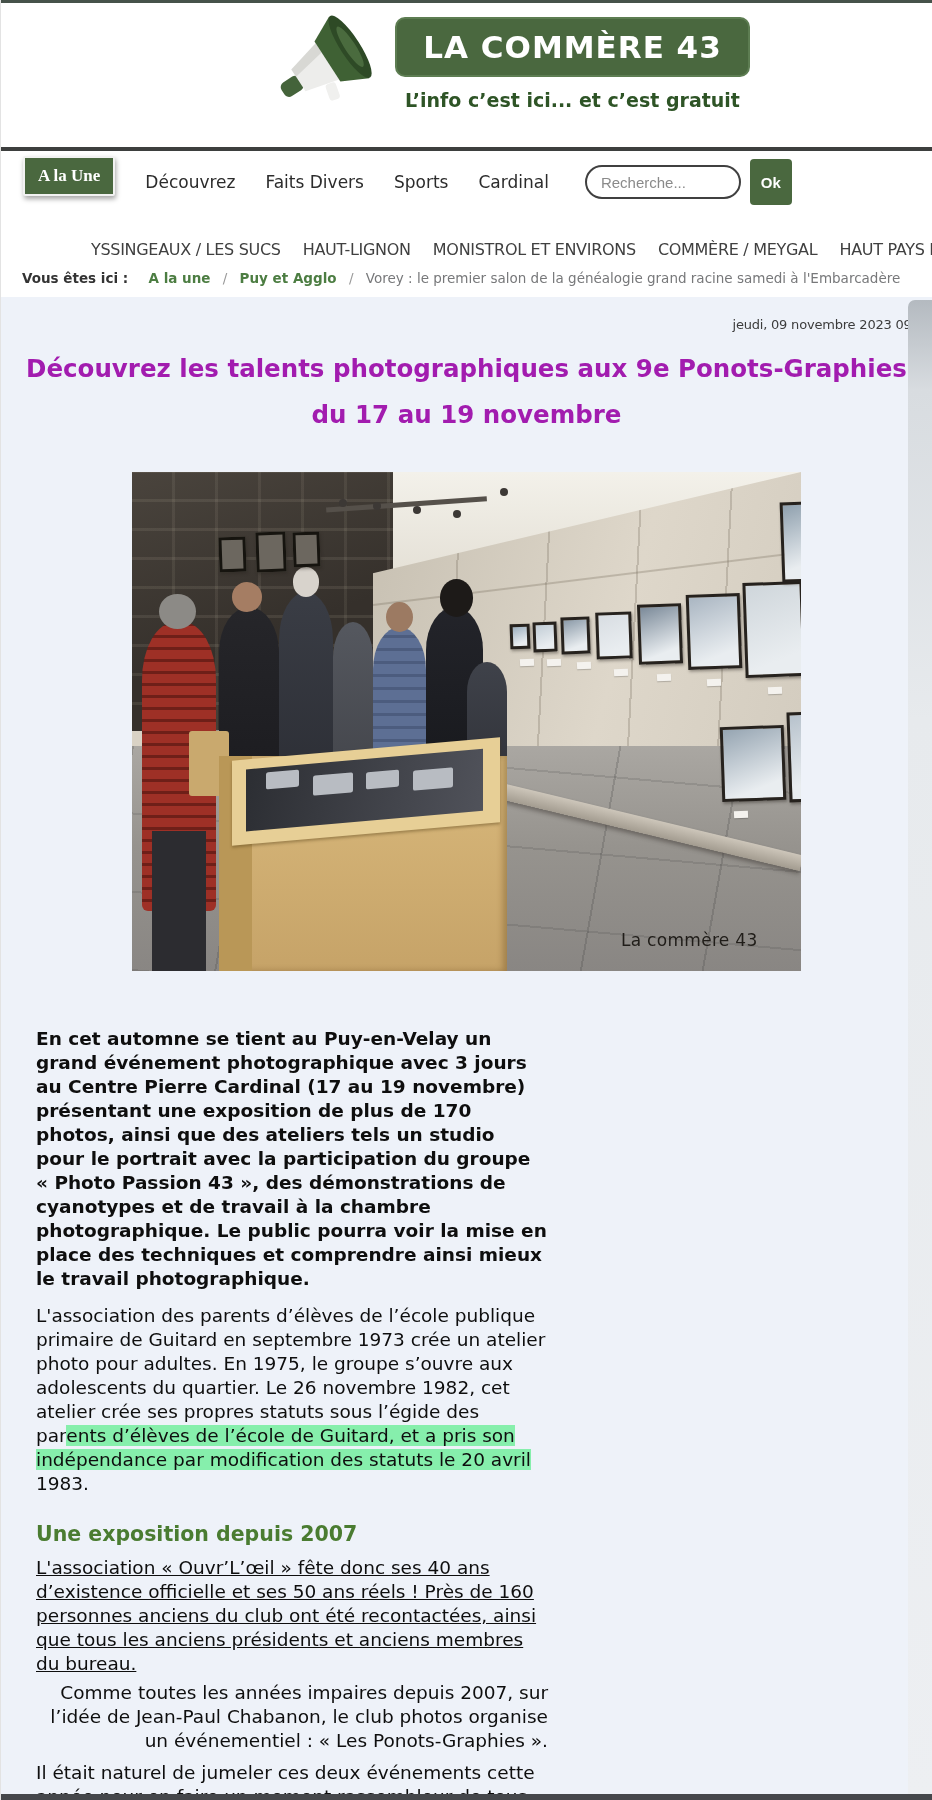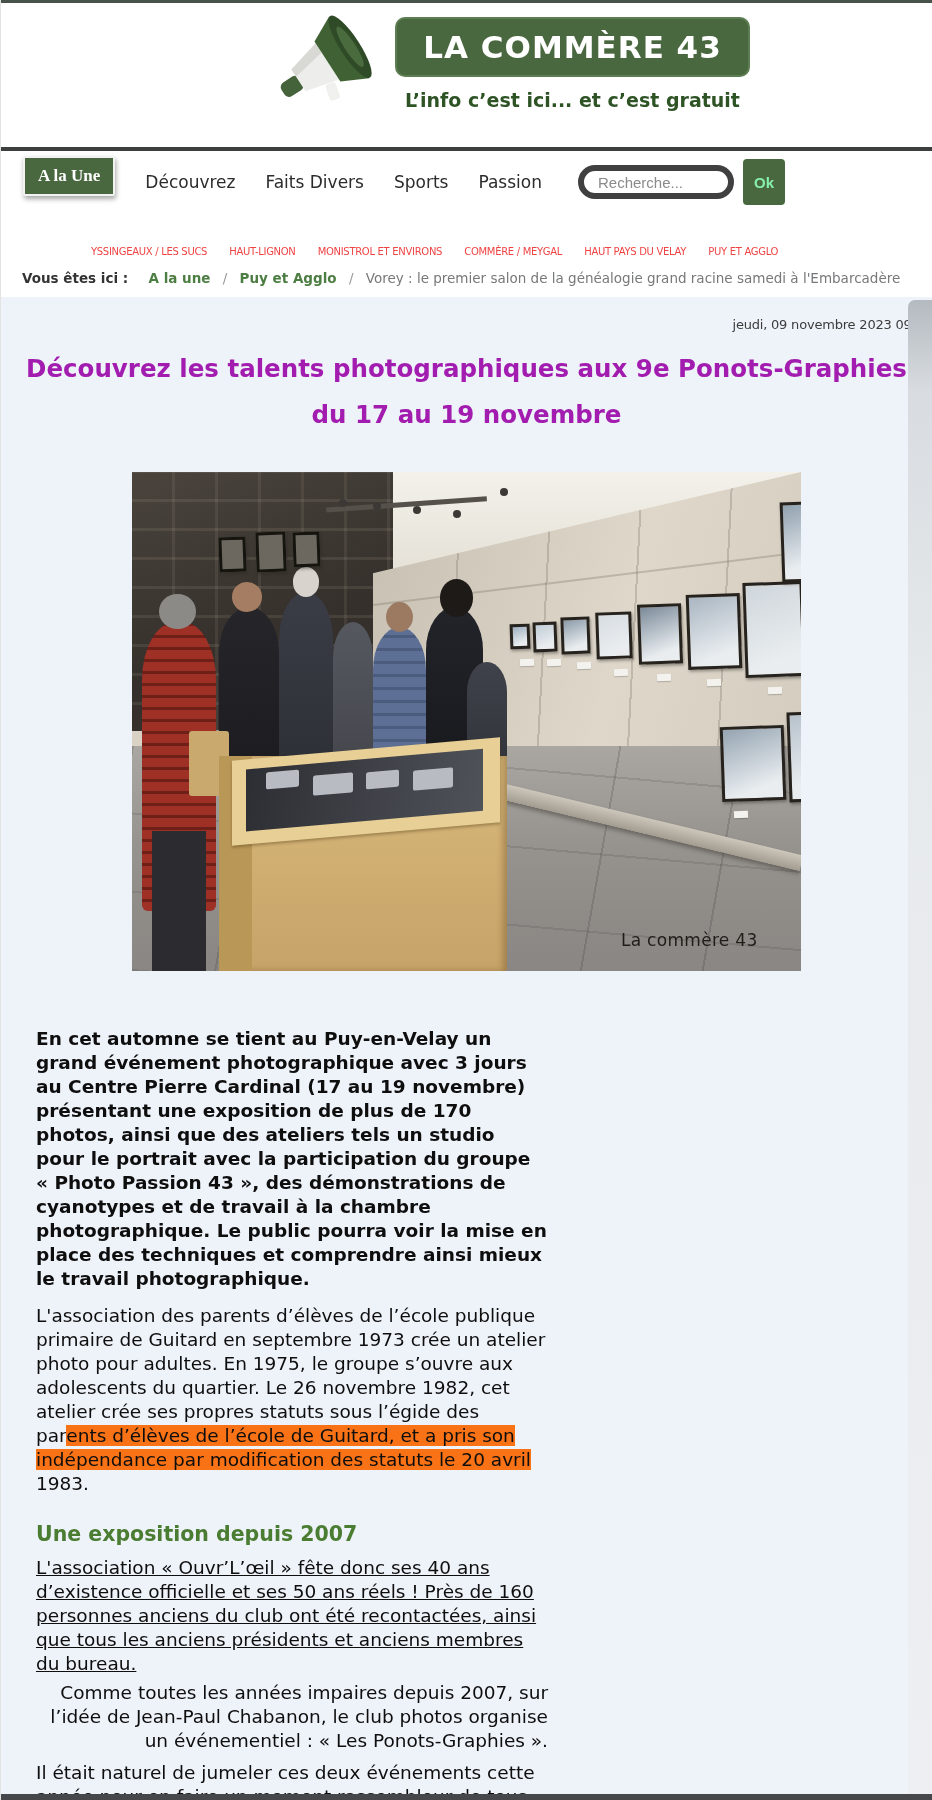--- a/index.html
+++ b/index.html
@@ -25,30 +25,30 @@
   
   .nav-line { height:4px; background:#3d3f3e; }
   .nav-row { height:62px; background:#fff; display:flex; align-items:center; position:relative; }
   .nav-active { position:relative; top:-6px; margin-left:22px; background:#4a683f; color:#fff;
                 font-family:"Liberation Serif","DejaVu Serif",serif; font-weight:bold;
                 font-size:17px; padding:8px 13px; border:2px solid #f2f2f2; border-radius:2px;
                 box-shadow:1px 3px 5px rgba(0,0,0,.35); cursor:pointer; }
   .nav-item { margin-left:30px; font-size:17px; color:#2c2c2c; cursor:pointer; }
   .nav-item:first-of-type { margin-left:28px; }
   .search-wrap { display:flex; align-items:center; margin-left:36px; }
-  .search-input { width:156px; height:34px; border:6px solid #404040; border-radius:17px;
+  .search-input { width:156px; height:34px; border:2px solid #404040; border-radius:17px;
                   padding:0 14px; font-size:15px; color:#333; background:#fff; outline:none; }
   .search-input::placeholder { color:#8a8a8a; }
-  .ok-btn { margin-left:9px; width:42px; height:46px; background:#4a683f; color:#86efac;
+  .ok-btn { margin-left:9px; width:42px; height:46px; background:#4a683f; color:#ffffff;
             border:none; border-radius:4px; font-weight:bold; font-size:15px; cursor:pointer; }
 
   
   .regions { height:47px; background:#fff; padding:27px 0 0 90px; white-space:nowrap;
              overflow:hidden; }
-  .region-item { display:inline-block; margin-right:17px; font-size:10px; color:#ef4444;
+  .region-item { display:inline-block; margin-right:17px; font-size:16px; color:#404040;
                  letter-spacing:-0.3px; cursor:pointer; }
 
   
   .breadcrumb { height:37px; background:#fff; padding:10px 0 0 21px; font-size:13.5px;
                 white-space:nowrap; overflow:hidden; }
   .bc-prefix { font-weight:bold; color:#333; margin-right:10px; }
   .bc-link { color:#4c7d42; font-weight:600; cursor:pointer; margin:0 6px; }
   .bc-link:first-of-type { margin-left:2px; }
   .bc-sep { color:#999; margin:0 2px; }
   .bc-current { color:#77787a; margin-left:6px; }
@@ -99,21 +99,21 @@
   .ph-watermark { position:absolute; right:6.5%; bottom:4.2%; color:#201d19; font-size:17px;
                   font-weight:500; letter-spacing:.3px; }
 
   
   .article-body { width:512px; margin:56px 0 0 35px; font-size:18.5px; line-height:24px;
                   color:#0e0e0e; }
   .lead { font-weight:bold; }
   .para { margin-top:13px; }
   .sub-heading { margin-top:26px; color:#4a7c31; font-size:20.5px; font-weight:bold; }
   .para3 { margin-top:10px;text-decoration:underline; } .para4 { margin-top:5px;text-align:right; } .para5 { margin-top:8px; }
-  .sel { background:#f97316; }
+  .sel { background:#86efac; }
 
   
   .right-strip { position:absolute; right:0; top:300px; width:24px; height:1500px;
                  border-top-left-radius:7px;
                  background:linear-gradient(#b4bac0,#d8dce0 6%,#e7eaed 28%,#edeff2); }
   .bottom-strip { position:absolute; left:0; bottom:0; width:100%; height:6px; background:#45474b; }
 </style>
 </head>
 <body>
 
@@ -141,21 +141,21 @@
       </div>
     </div>
   </div>
 
   <div class="nav-line"></div>
   <div class="nav-row">
     <div class="nav-active">A la Une</div>
     <div class="nav-item">Découvrez</div>
     <div class="nav-item">Faits Divers</div>
     <div class="nav-item">Sports</div>
-    <div class="nav-item">Passion</div>
+    <div class="nav-item">Cardinal</div>
     <div class="search-wrap">
       <input class="search-input" type="text" placeholder="Recherche..." style="">
       <button class="ok-btn">Ok</button>
     </div>
   </div>
 
   <div class="regions">
     <span class="region-item">YSSINGEAUX / LES SUCS</span>
     <span class="region-item">HAUT-LIGNON</span>
     <span class="region-item">MONISTROL ET ENVIRONS</span>

